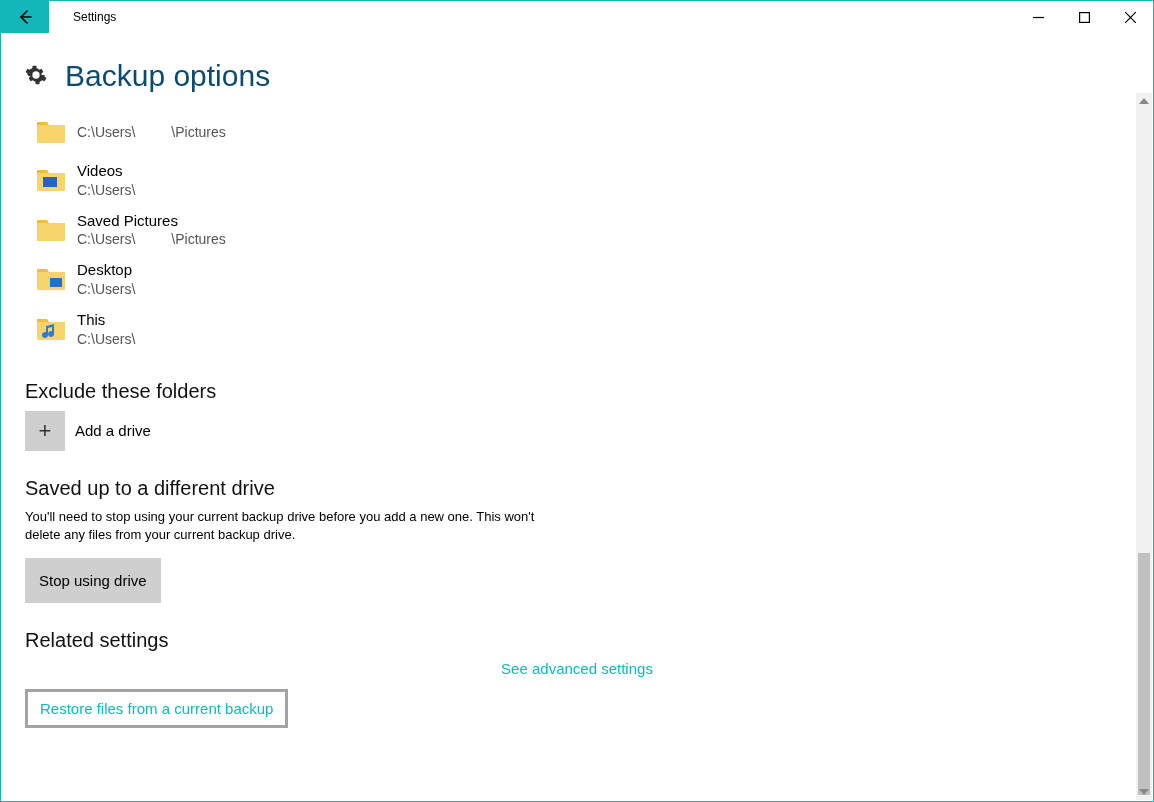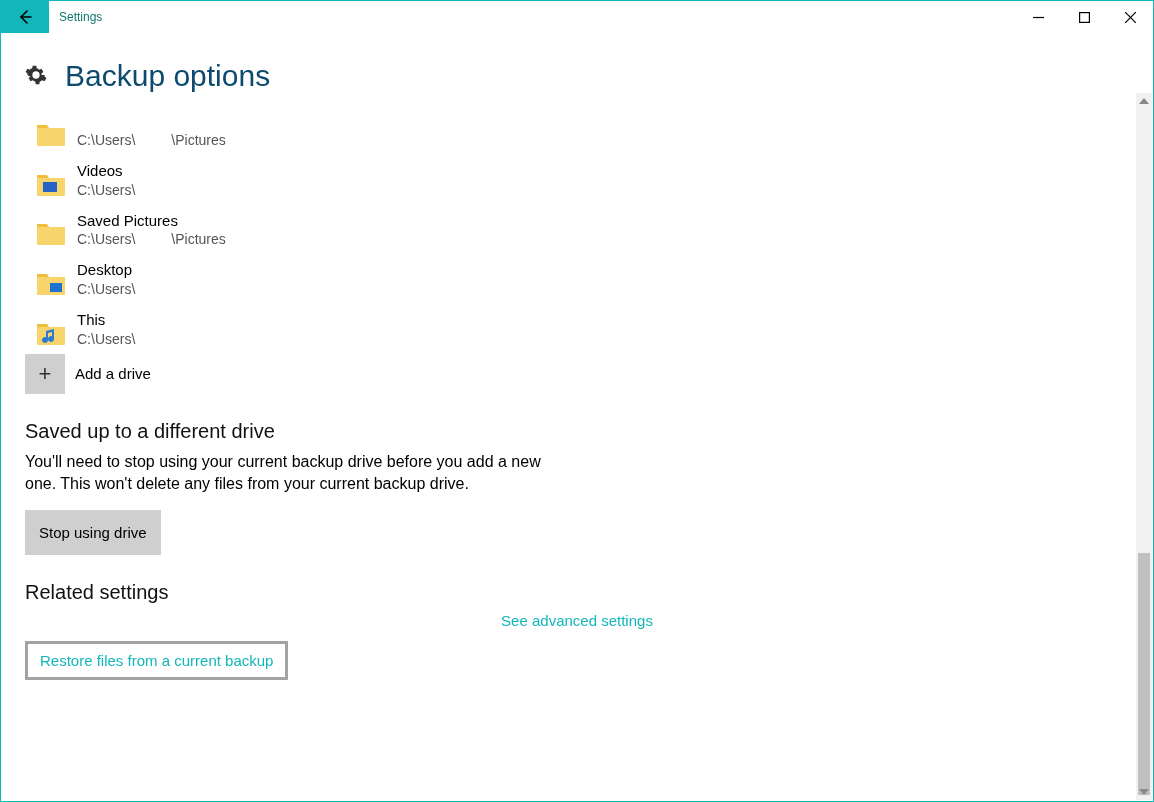--- a/index.html
+++ b/index.html
@@ -26,22 +26,22 @@
     width: 48px;
     background: #12b7b9;
     display:flex; align-items:center; justify-content:center;
     color:#000;
     cursor:pointer;
   }
   .title-label {
     flex:1;
     display:flex;
     align-items:center;
-    padding-left:10px;
-    color:#0f766e;
+    padding-left:24px;
+    color:#000000;
   }
   .win-controls { display:flex; }
   .win-btn { width:46px; display:flex; align-items:center; justify-content:center; cursor:pointer; }
   .win-btn svg { display:block; }
 
   
   .page-header {
     display:flex;
     align-items:center;
     padding: 18px 24px 8px 24px;
@@ -53,21 +53,21 @@
     font-size: 30px;
     color:#0c4a6e;
   }
 
   
   .content {
     padding: 0 24px 0 24px;
   }
   .folder-item {
     display:flex;
-    align-items:flex-end;
+    align-items:center;
     padding: 6px 0 6px 10px;
     min-height:46px;
   }
   .folder-icon {
     width:32px; height:28px;
     margin-right:10px;
     display:flex; align-items:center; justify-content:center;
   }
   .folder-text { line-height:1.3; }
   .folder-name { color:#000; font-size:15px; }
@@ -92,21 +92,21 @@
     display:flex; align-items:center; justify-content:center;
     cursor:pointer;
     font-size:22px;
     color:#333;
   }
   .add-label { font-size:15px; }
 
   .body-text {
     max-width: 540px;
     color:#000;
-    font-size:16px;
+    font-size:13px;
     line-height:1.4;
     margin-top:4px;
   }
 
   .stop-btn {
     background:#cfcfcf;
     border:none;
     padding: 14px 14px;
     font-size:15px;
     margin-top:14px;
@@ -252,20 +252,21 @@
             <use href="#ico-folder-music"></use>
           </svg>
         </div>
         <div class="folder-text">
           <div class="folder-name">This</div>
           <div class="folder-path"><span>C:\Users\</span><span class="path-gap"></span><span></span></div>
         </div>
       </div>
     </div>
 
+  <div class="section-title">Exclude these folders</div>
   <div class="add-row">
     <div class="add-btn">
       <span>+</span>
     </div>
     <div class="add-label">Add a drive</div>
   </div>
 
   <div class="section-title">Saved up to a different drive</div>
   <div class="body-text">You'll need to stop using your current backup drive before you add a new one. This won't delete any files from your current backup drive.</div>
   <button class="stop-btn">Stop using drive</button>

